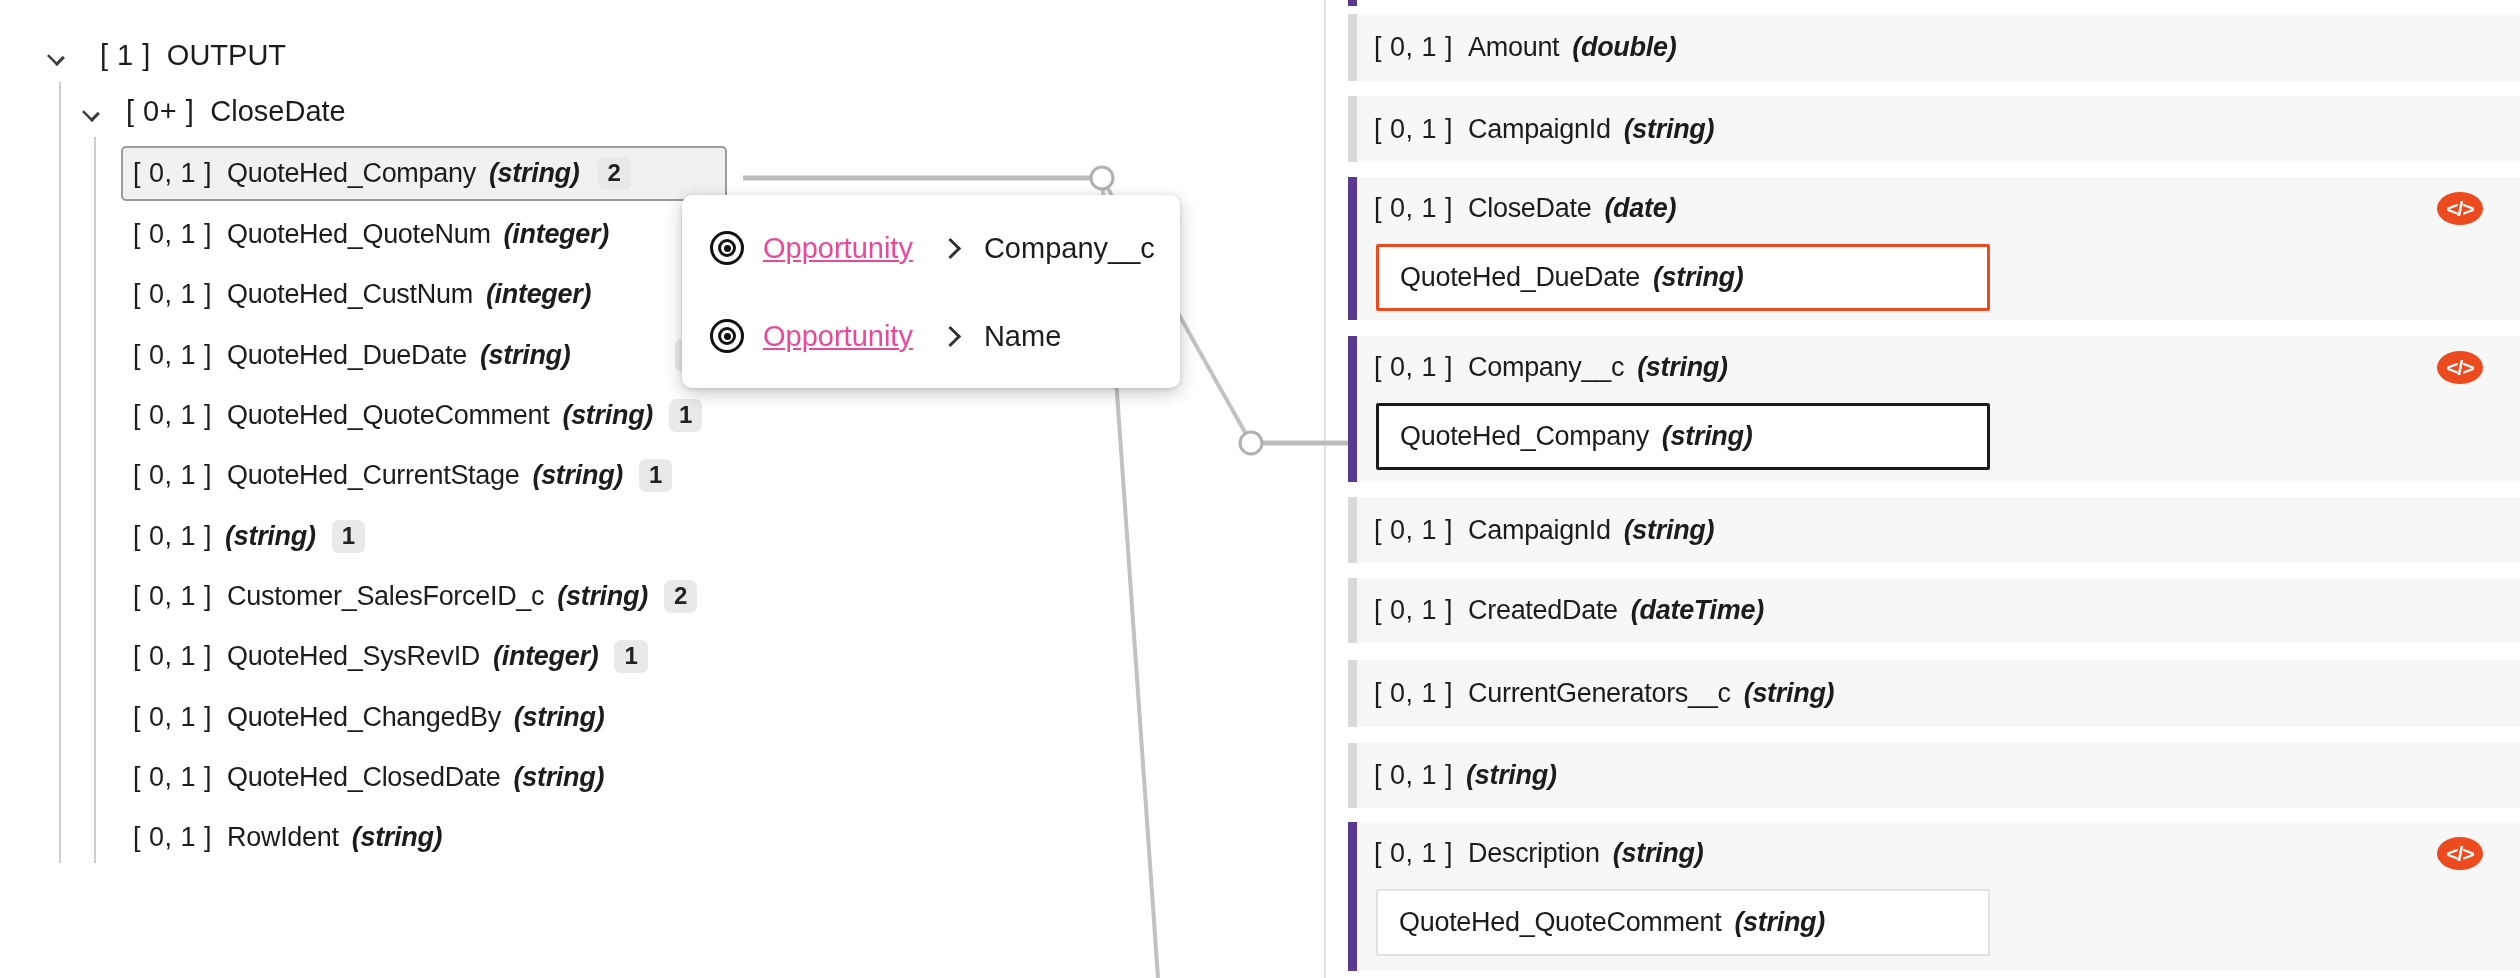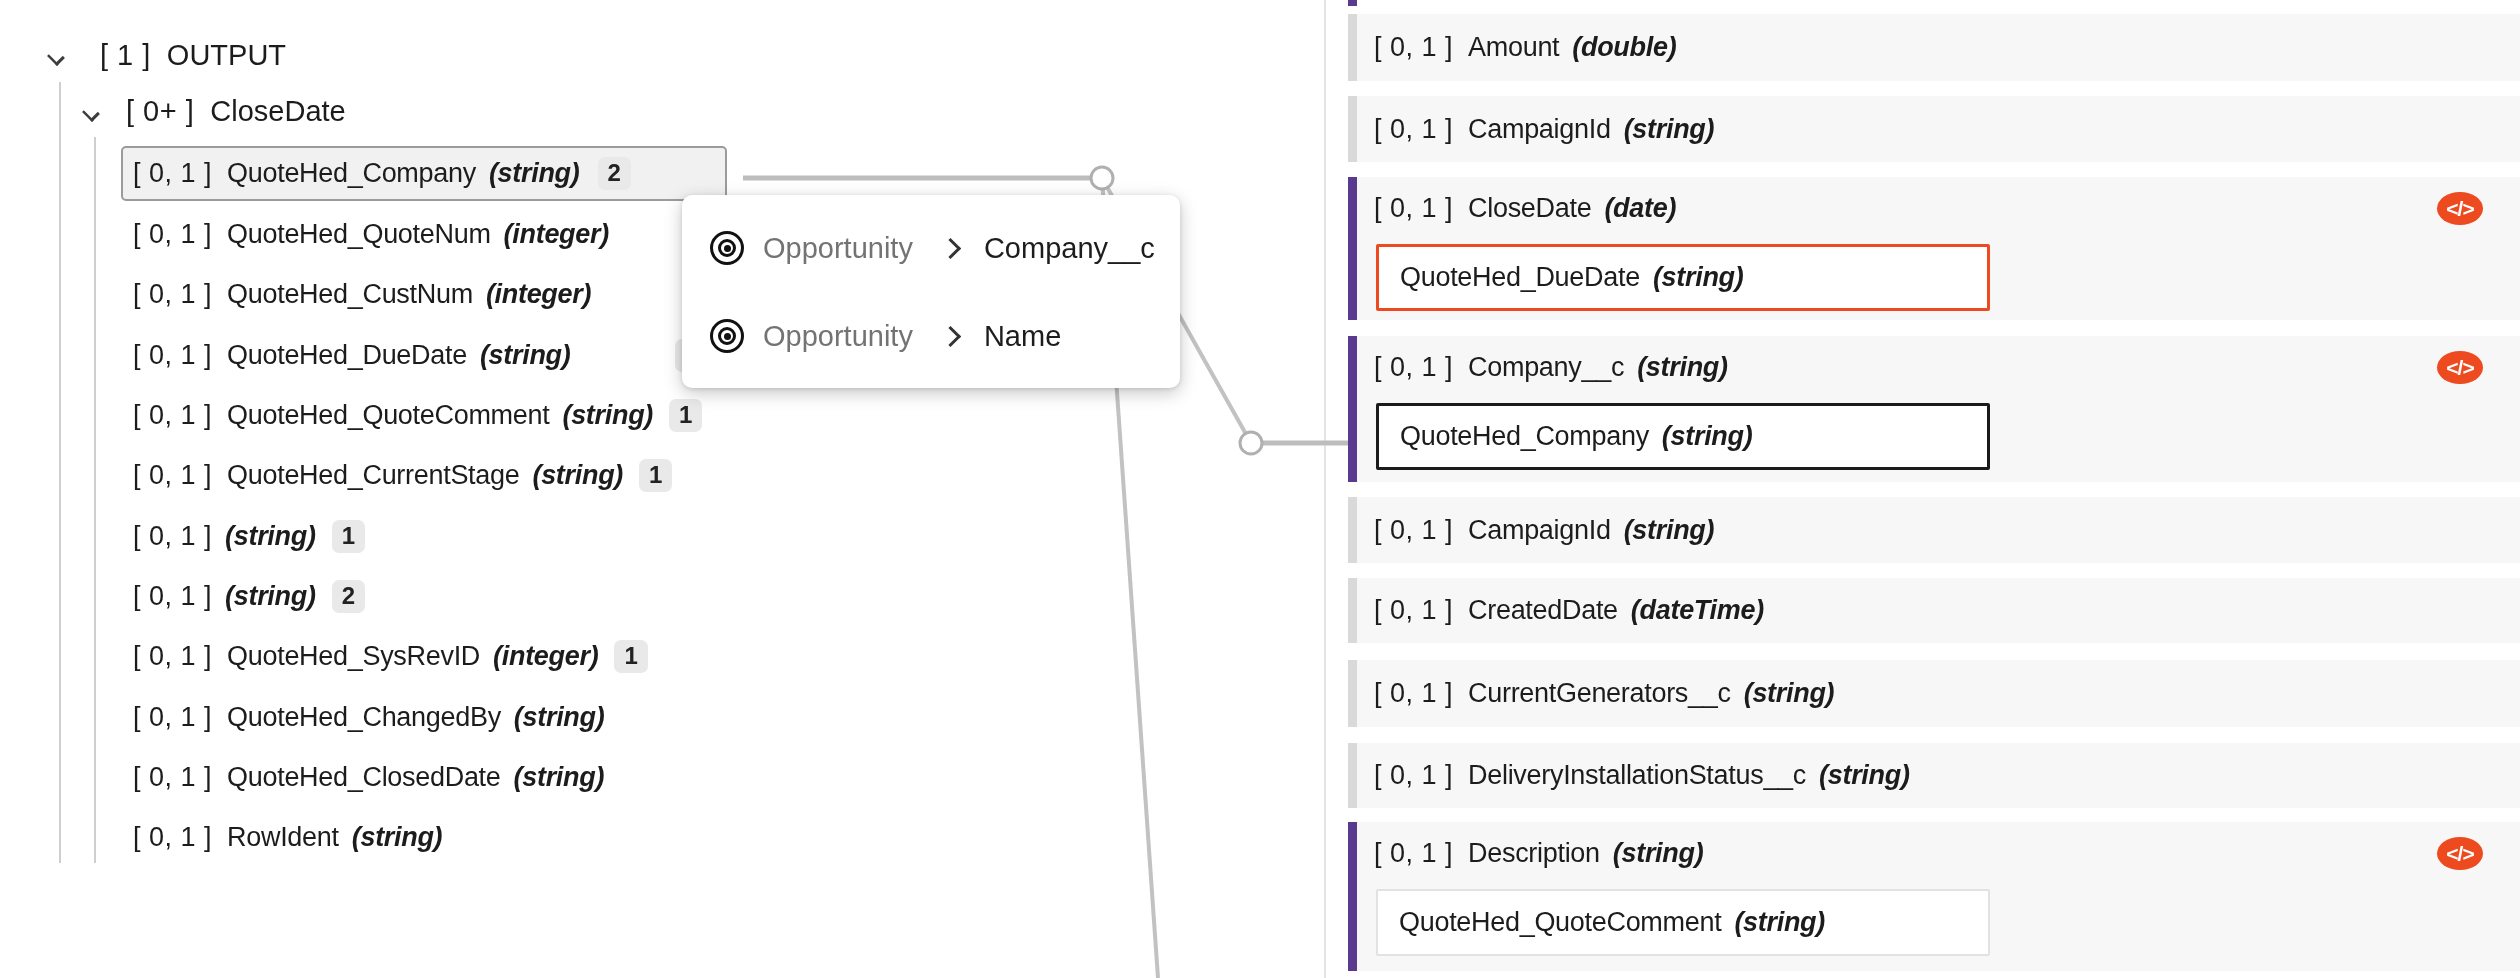--- a/index.html
+++ b/index.html
@@ -37,21 +37,21 @@
     position:absolute;left:682px;top:195px;width:498px;height:193px;background:#ffffff;
     border-radius:10px;box-shadow:0 5px 18px rgba(0,0,0,.22), 0 1px 4px rgba(0,0,0,.12);
     z-index:5;
   }
   .pitem{position:absolute;left:28px;right:10px;height:70px;display:flex;align-items:center;font-size:29px;}
   .target-icon{width:34px;height:34px;border:3px solid #111;border-radius:50%;
     display:flex;align-items:center;justify-content:center;box-sizing:border-box;flex:0 0 auto;}
   .target-icon .mid{width:18px;height:18px;border:3px solid #111;border-radius:50%;
     display:flex;align-items:center;justify-content:center;box-sizing:border-box;}
   .target-icon .dot{width:7px;height:7px;background:#111;border-radius:50%;}
-  .pobj{margin-left:19px;color:#737373;}
+  .pobj{margin-left:19px;color:#ec4899;text-decoration:underline;}
   .psep{display:inline-block;width:12px;height:12px;border-top:3px solid #333;border-right:3px solid #333;
     transform:rotate(45deg);margin:0 26px 0 30px;flex:0 0 auto;}
   .pfield{color:#1d1d1d;}
   
   .rrow{position:absolute;left:1348px;width:1172px;background:#f7f7f7;
     border-left:9px solid #d9d9d9;box-sizing:border-box;z-index:2;}
   .rrow.mapped{border-left-color:#593a8e;}
   .rhead{position:absolute;left:17px;top:0;height:62px;display:flex;align-items:center;font-size:27px;}
   .rrow.simple .rhead{height:100%;}
   .mapbox{
@@ -134,20 +134,21 @@
         <span class="ftype">(string)</span>
         <span class="badge">1</span>
       </div>
       <div class="trow" style="left: 133px; top: 512px;">
         <span class="card">[ 0, 1 ]</span>
         <span class="ftype">(string)</span>
         <span class="badge">1</span>
       </div>
       <div class="trow" style="left: 133px; top: 572px;">
         <span class="card">[ 0, 1 ]</span>
+        <span class="fname">Customer_SalesForceID_c</span>
         <span class="ftype">(string)</span>
         <span class="badge">2</span>
       </div>
       <div class="trow" style="left: 133px; top: 632px;">
         <span class="card">[ 0, 1 ]</span>
         <span class="fname">QuoteHed_SysRevID</span>
         <span class="ftype">(integer)</span>
         <span class="badge">1</span>
       </div>
       <div class="trow" style="left: 133px; top: 693px;">
@@ -225,21 +226,20 @@
       <div class="rrow simple" style="top: 660px; height: 67px;">
         <div class="rhead">
           <span class="card">[ 0, 1 ]</span>
           <span class="fname">CurrentGenerators__c</span>
           <span class="ftype">(string)</span>
         </div>
       </div>
       <div class="rrow simple" style="top: 743px; height: 65px;">
         <div class="rhead">
           <span class="card">[ 0, 1 ]</span>
-          <span class="fname">DeliveryInstallationStatus__c</span>
           <span class="ftype">(string)</span>
         </div>
       </div>
       <div class="rrow mapped" style="top: 822px; height: 149px;">
         <div class="rhead">
           <span class="card">[ 0, 1 ]</span>
           <span class="fname">Description</span>
           <span class="ftype">(string)</span>
         </div>
         <div class="mapbox gray">

